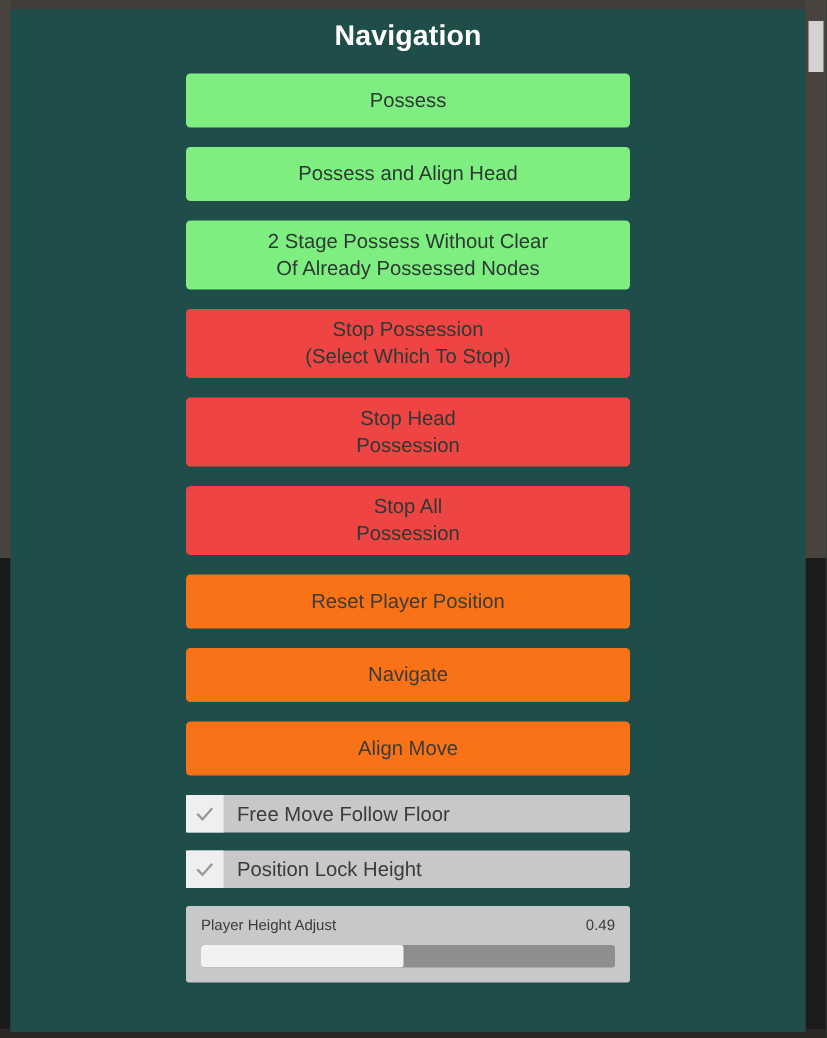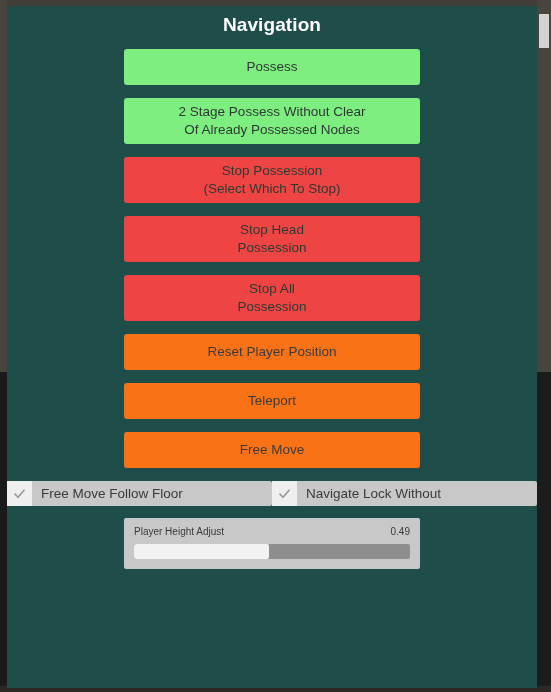--- a/index.html
+++ b/index.html
@@ -215,49 +215,50 @@
   <div class="chrome-right"></div>
   <div class="chrome-right-dark"></div>
   <div class="chrome-bottom"></div>
 
   <div id="panel">
 
     <h1 id="panel-title">Navigation</h1>
 
     <div id="button-stack">
         <button class="ctl-btn green">Possess</button>
+        <button class="ctl-btn green">Possess and Align Head</button>
         <button class="ctl-btn green two-line">2 Stage Possess Without Clear
 Of Already Possessed Nodes</button>
         <button class="ctl-btn red two-line">Stop Possession
 (Select Which To Stop)</button>
         <button class="ctl-btn red two-line">Stop Head
 Possession</button>
         <button class="ctl-btn red two-line">Stop All
 Possession</button>
         <button class="ctl-btn gray">Reset Player Position</button>
-        <button class="ctl-btn gray">Teleport</button>
-        <button class="ctl-btn gray">Free Move</button>
+        <button class="ctl-btn gray">Navigate</button>
+        <button class="ctl-btn gray">Align Move</button>
       </div>
 
-    <div id="checkbox-stack" style="display:flex;flex-direction:row;align-items:center;">
+    <div id="checkbox-stack" style="display:flex;flex-direction:column;align-items:center;">
         <div class="check-row">
           <span class="check-box">
             <svg width="15" height="15" viewBox="0 0 15 15">
               <path d="M2.5 7.6 L6 11.2 L12.5 3.8" fill="none" stroke="#9a9a9a" stroke-width="1.6"></path>
             </svg>
           </span>
           <span class="check-label">Free Move Follow Floor</span>
         </div>
         <div class="check-row">
           <span class="check-box">
             <svg width="15" height="15" viewBox="0 0 15 15">
               <path d="M2.5 7.6 L6 11.2 L12.5 3.8" fill="none" stroke="#9a9a9a" stroke-width="1.6"></path>
             </svg>
           </span>
-          <span class="check-label">Navigate Lock Without</span>
+          <span class="check-label">Position Lock Height</span>
         </div>
       </div>
 
     <div id="slider-wrap" style="display:flex;flex-direction:column;align-items:center;">
       <div class="slider-card">
         <div class="slider-head">
           <span>Player Height Adjust</span>
           <span>0.49</span>
         </div>
         <div class="slider-track">

